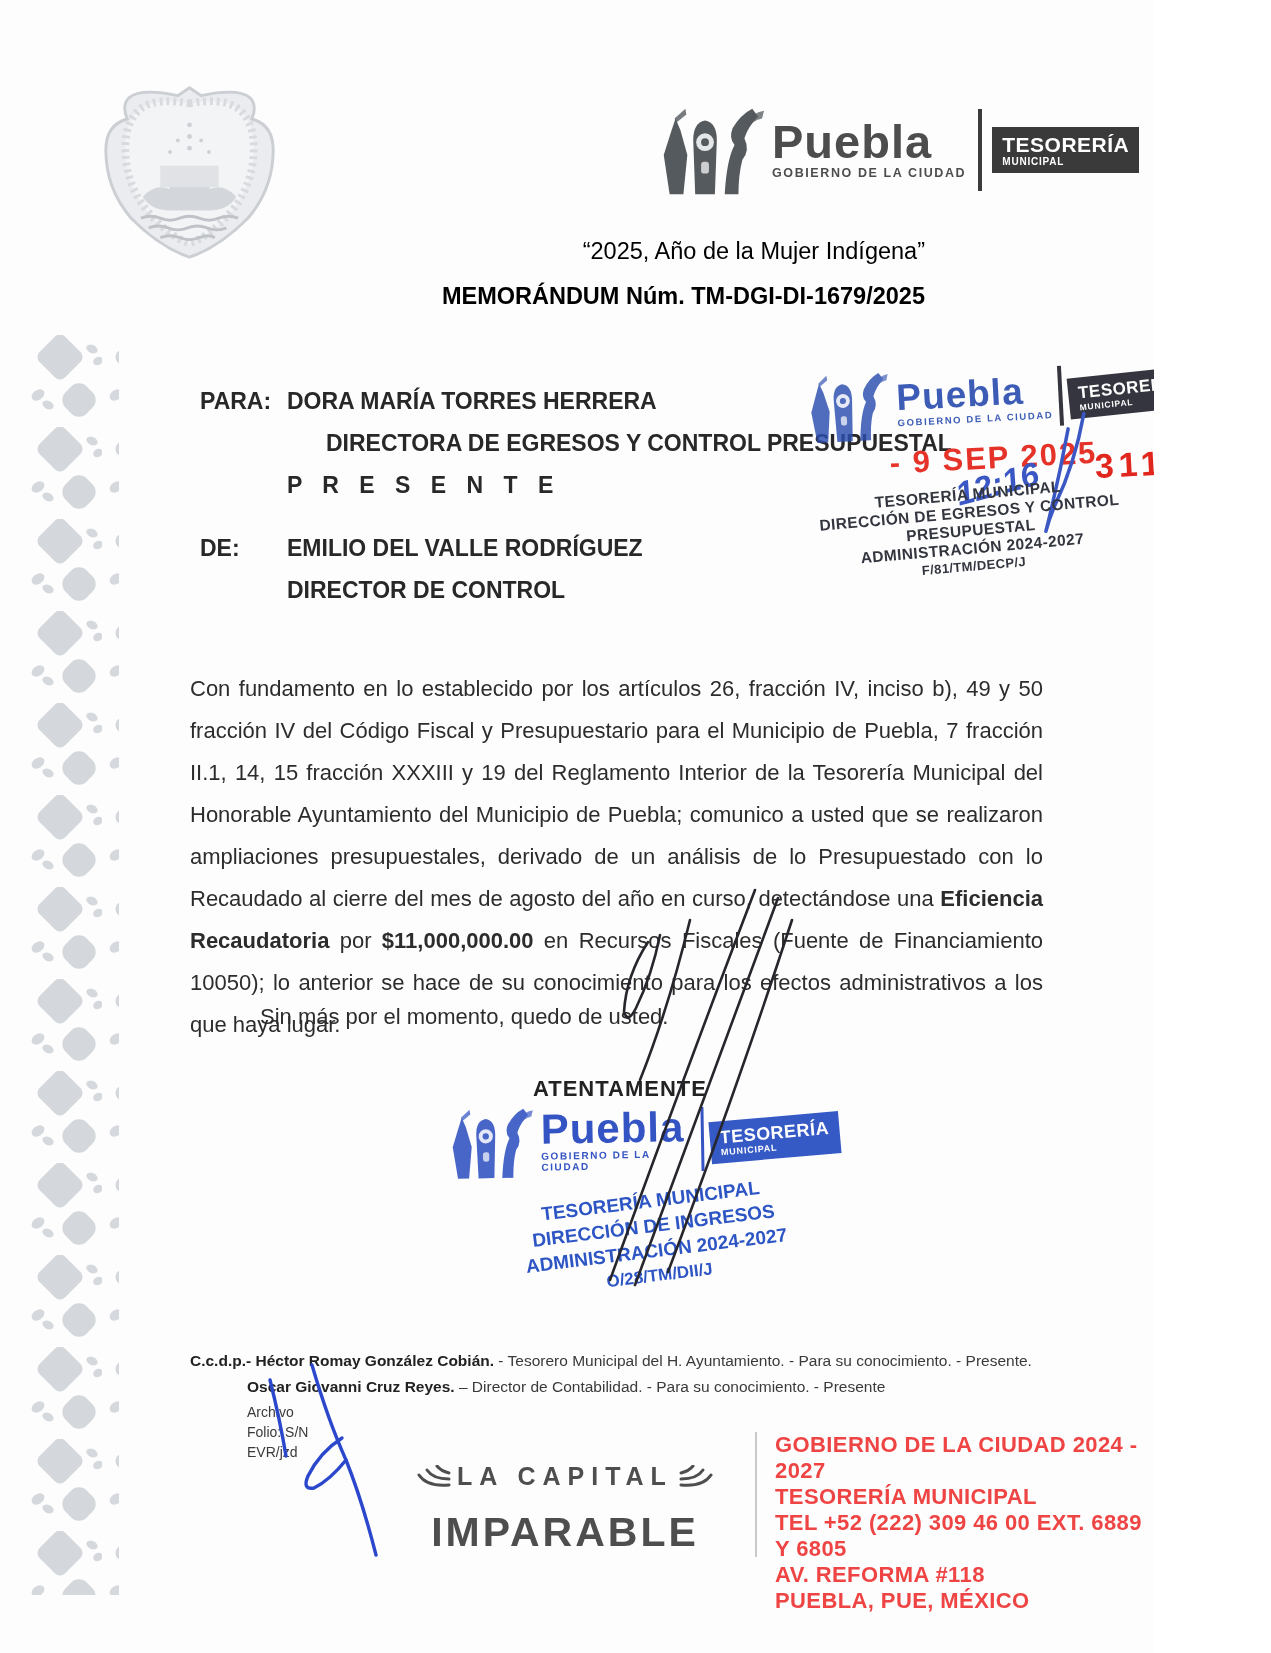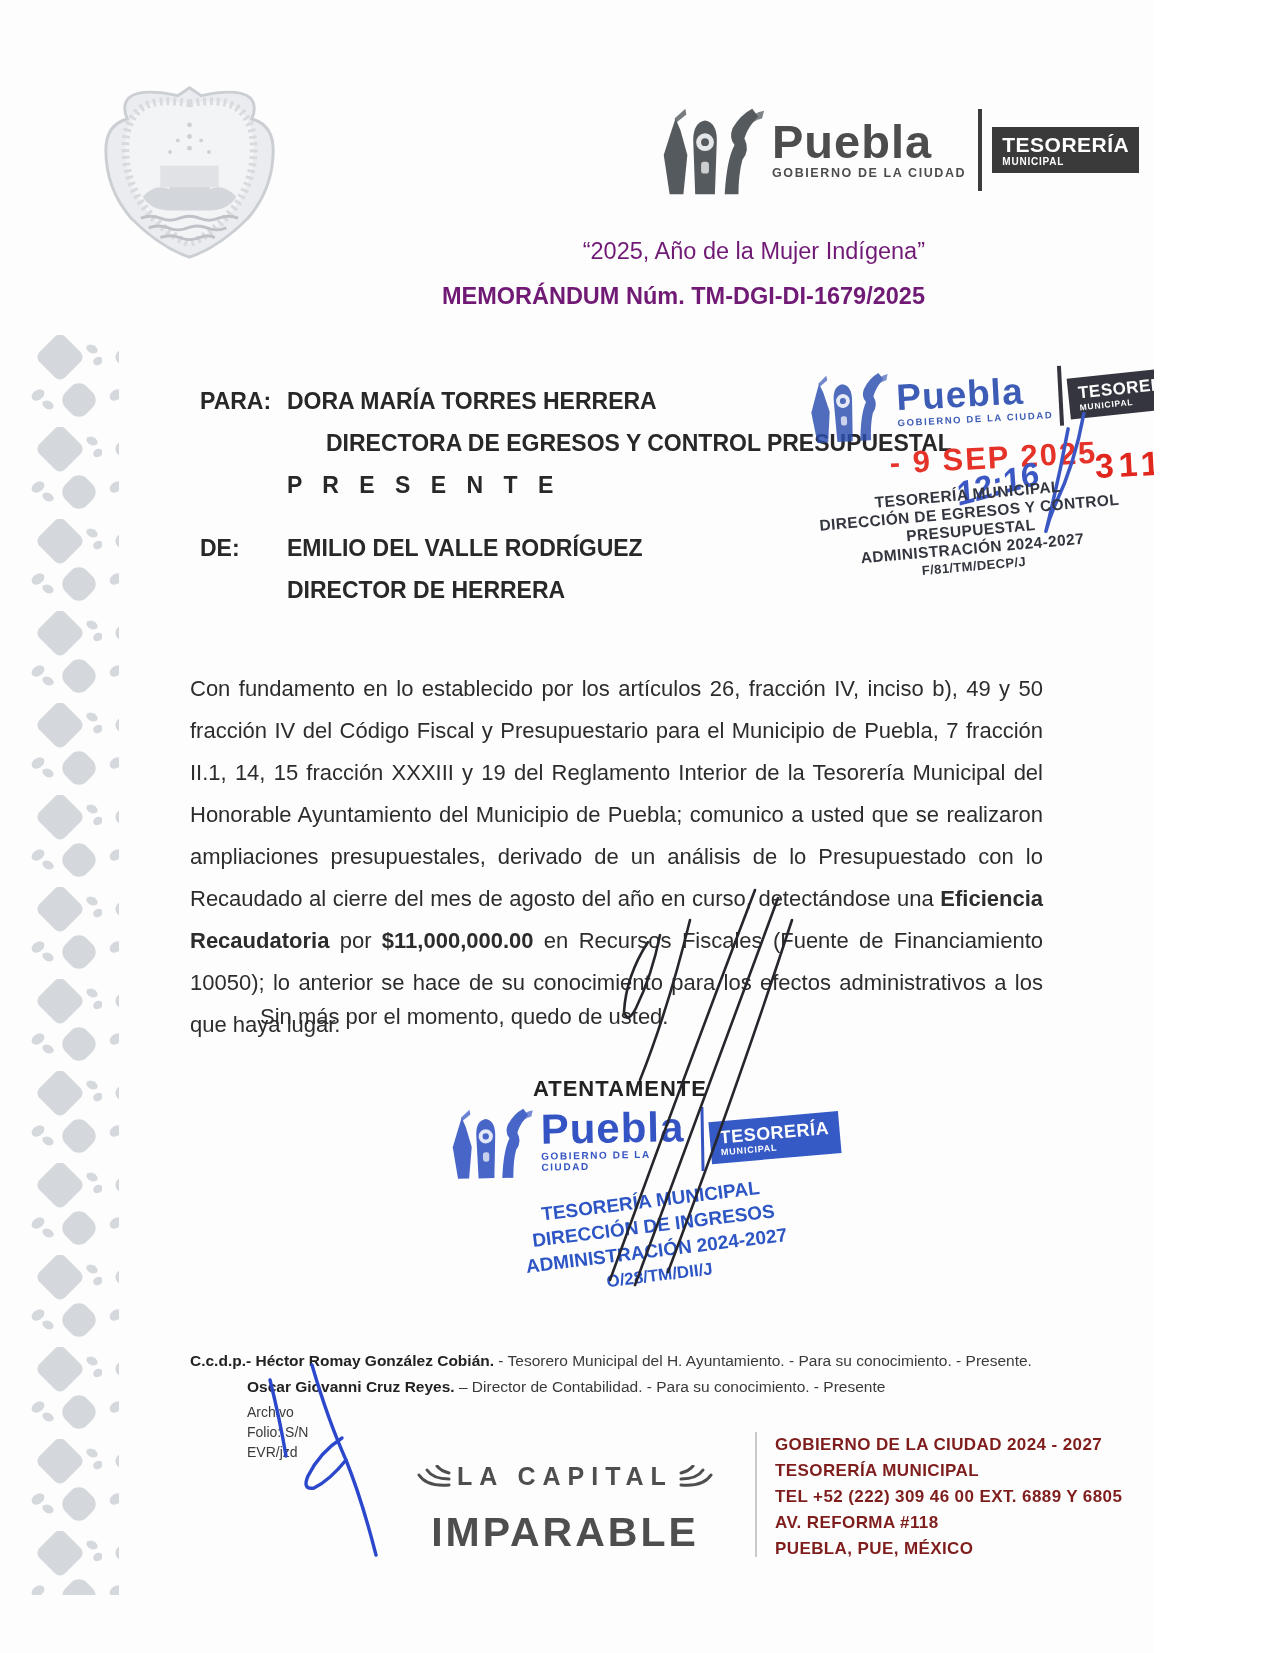--- a/index.html
+++ b/index.html
@@ -24,21 +24,21 @@
   .logo-bar{width:4px;height:82px;margin:0 10px 0 12px;}
   .logo-box{padding:7px 10px 6px 10px;color:#fff;line-height:1;}
   .logo-box .t1{font-size:21px;font-weight:bold;letter-spacing:.5px;}
   .logo-box .t2{font-size:10px;font-weight:bold;letter-spacing:.8px;margin-top:2px;}
   #header-logo{left:648px;top:100px;}
   #header-logo .logo-brand,#header-logo .logo-sub{color:#4d4d4d;}
   #header-logo .logo-bar{background:#3c3c3c;}
   #header-logo .logo-box{background:#3a3a3a;}
 
   
-  .rline{right:229px;text-align:center;font-size:23.5px;color:#701a75;white-space:nowrap;}
+  .rline{right:229px;text-align:center;font-size:23.5px;color:#000000;white-space:nowrap;}
   #quote-line{top:238px;}
   #memo-line{top:283px;}
   #date-line{top:315px;}
 
   
   .fieldlabel{font-weight:bold;font-size:23px;color:#282828;}
   .fieldval{font-weight:bold;font-size:23px;color:#282828;white-space:nowrap;}
   #para-label{left:200px;top:388px;}
   #para-name{left:287px;top:388px;}
   #para-title{left:287px;top:430px;font-weight:600;margin-left:39px;}
@@ -97,21 +97,21 @@
   #cc-archivo{left:247px;top:1404px;font-size:14px;}
   #cc-folio{left:247px;top:1424px;font-size:14px;}
   #cc-initials{left:247px;top:1444px;font-size:14px;}
 
   
   #capital-logo{left:415px;top:1462px;width:300px;text-align:center;color:#4e4e4e;}
   #capital-top{display:flex;align-items:flex-end;justify-content:center;gap:6px;}
   #capital-line1{font-size:25px;font-weight:bold;letter-spacing:7px;}
   #capital-line2{font-size:41px;font-weight:bold;letter-spacing:3px;line-height:38px;margin-top:22px;}
   #footer-divider{left:755px;top:1432px;width:2px;height:125px;background:#c9c9c9;}
-  #footer-info{left:775px;top:1432px;font-size:17px;line-height:26px;color:#7f1d1d;letter-spacing:.4px;font-weight:600;}
+  #footer-info{left:775px;top:1432px;font-size:22px;line-height:26px;color:#ef4444;letter-spacing:.4px;font-weight:600;}
 </style>
 </head>
 <body>
 
 <div id="page">
 
   <svg width="0" height="0" style="position:absolute">
     <defs>
       <symbol id="puebla-mark" viewBox="0 0 120 100">
 
@@ -182,21 +182,21 @@
   <div id="quote-line" class="abs rline">“2025, Año de la Mujer Indígena”</div>
   <div id="memo-line" class="abs rline" style="font-weight:600">MEMORÁNDUM Núm. TM-DGI-DI-1679/2025</div>
 
   <div id="para-label" class="abs fieldlabel">PARA:</div>
   <div id="para-name" class="abs fieldval">DORA MARÍA TORRES HERRERA</div>
   <div id="para-title" class="abs fieldval">DIRECTORA DE EGRESOS Y CONTROL PRESUPUESTAL</div>
   <div id="para-presente" class="abs fieldval">P R E S E N T E</div>
 
   <div id="de-label" class="abs fieldlabel">DE:</div>
   <div id="de-name" class="abs fieldval">EMILIO DEL VALLE RODRÍGUEZ</div>
-  <div id="de-title" class="abs fieldval">DIRECTOR DE HERRERA</div>
+  <div id="de-title" class="abs fieldval">DIRECTOR DE CONTROL</div>
 
   <div id="rx-stamp" class="abs">
     <div id="rx-logo" class="abs logo-row">
       <svg class="logo-mark" viewBox="0 0 120 100" fill="#2d4fb0" opacity=".9">
         <use href="#puebla-mark"></use>
       </svg>
       <div class="logo-text">
         <div class="logo-brand">Puebla</div>
         <div class="logo-sub">GOBIERNO DE LA CIUDAD</div>
       </div>

